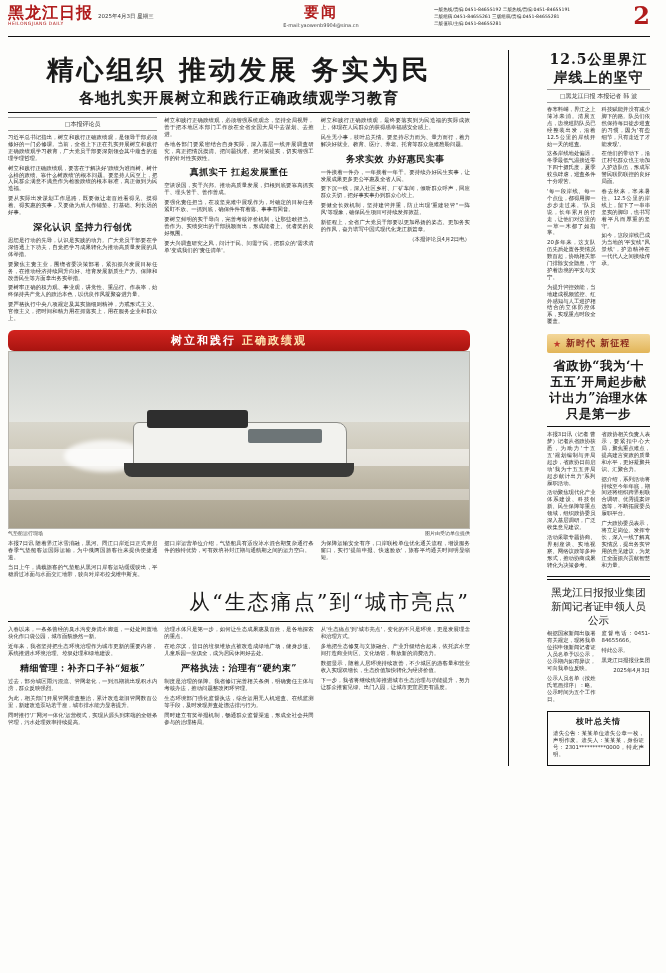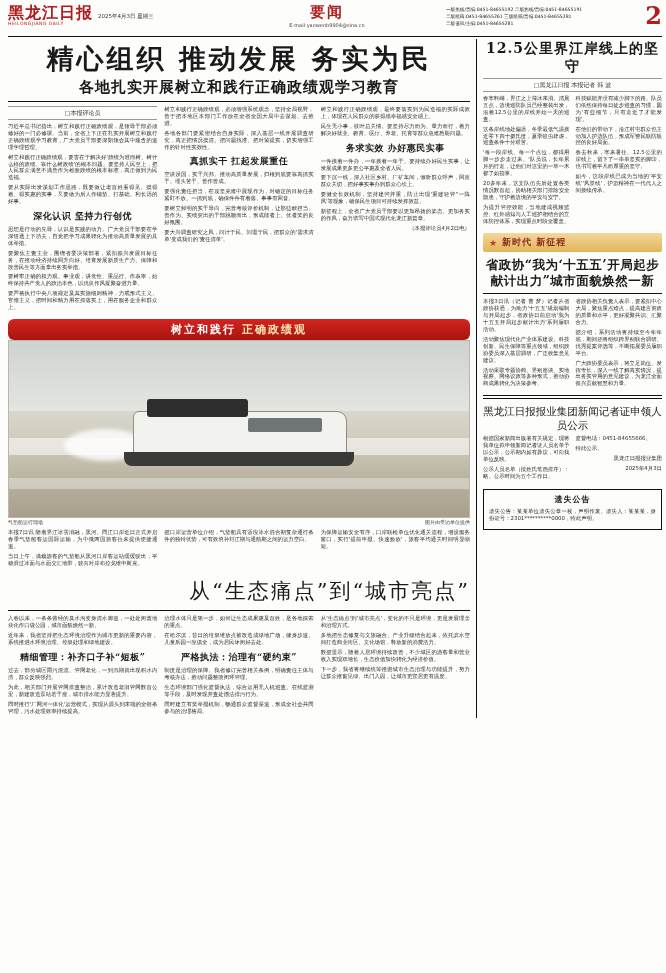--- a/index.html
+++ b/index.html
@@ -4,21 +4,21 @@
 <style>
   html,body{margin:0;padding:0;}
   body{
     width:666px;height:973px;
     background:#fdfdfb;
     font-family:"DejaVu Sans","Liberation Sans",sans-serif;
     color:#1a1a1a;
     position:relative;
     overflow:hidden;
   }
-  .page{width:666px;height:863px;position:relative;box-sizing:border-box;padding:4px 4px 0 8px;}
+  .page{width:666px;height:863px;position:relative;box-sizing:border-box;padding:4px 16px 0 8px;}
 
   
   .masthead{display:flex;align-items:flex-start;height:30px;border-bottom:1px solid #111;padding-bottom:2px;}
   .logo{width:86px;flex:0 0 86px;}
   .logo-text{
     font-family:"DejaVu Serif","Liberation Serif",serif;
     font-weight:bold;font-size:16px;letter-spacing:1px;color:#b01c1c;
     line-height:17px;
   }
   .logo-sub{font-size:4.5px;color:#b01c1c;letter-spacing:.5px;}
@@ -31,21 +31,21 @@
   .mast-center .email{font-size:5px;color:#444;margin-top:2px;}
   .mast-right{flex:0 0 190px;font-size:4.6px;color:#222;line-height:7px;text-align:left;padding-top:2px;}
   .mast-right div{white-space:nowrap;}
   .pagenum{
     flex:0 0 26px;text-align:right;
     font-family:"DejaVu Serif","Liberation Serif",serif;
     font-size:24px;font-weight:bold;color:#b01c1c;line-height:24px;
   }
 
   
-  .body-wrap{display:flex;margin-top:2px;}
+  .body-wrap{display:flex;margin-top:13px;gap:32px;}
   .left-zone{width:462px;flex:0 0 462px;}
   .vert-rule{width:1px;background:#111;margin:0 6px;flex:0 0 1px;}
   .right-zone{flex:1;}
 
   
   .head-main{
     font-family:"DejaVu Serif","Liberation Serif",serif;
     font-weight:bold;font-size:27px;text-align:center;letter-spacing:3px;
     line-height:32px;margin:4px 0 3px 0;
   }
@@ -297,21 +297,21 @@
           <div class="ptext">春去秋来，寒来暑往。12.5公里的岸线上，留下了一串串坚实的脚印，也书写着平凡而厚重的坚守。</div>
           <div class="ptext">如今，这段岸线已成为当地的'平安线''风景线'，护边精神在一代代人之间接续传承。</div>
         </div>
       </div>
 
       <div class="gold-banner">
         <span class="star">★</span>
         <span class="gb-text">新时代 新征程</span>
       </div>
 
-      <div class="r-head2">省政协“我为‘十五五’开局起步献计出力”城市面貌焕然一新</div>
+      <div class="r-head2">省政协“我为‘十五五’开局起步献计出力”治理水体只是第一步</div>
       <div class="rule-thin"></div>
 
       <div class="r-cols">
         <div class="col">
           <div class="ptext">本报3日讯（记者 曹 梦）记者从省政协获悉，为助力'十五五'规划编制与开局起步，省政协日前启动'我为十五五开局起步献计出力'系列履职活动。</div>
           <div class="ptext">活动聚焦现代化产业体系建设、科技创新、民生保障等重点领域，组织政协委员深入基层调研，广泛收集意见建议。</div>
           <div class="ptext">活动采取专题协商、界别座谈、实地视察、网络议政等多种形式，推动协商成果转化为决策参考。</div>
         </div>
         <div class="col">
           <div class="ptext">省政协相关负责人表示，要紧扣中心大局，聚焦重点难点，提高建言资政的质量和水平，更好凝聚共识、汇聚合力。</div>
@@ -331,19 +331,19 @@
         </div>
         <div class="col">
           <div class="ptext">监督电话：0451-84655666。</div>
           <div class="ptext">特此公示。</div>
           <div class="stamp">黑龙江日报报业集团</div>
           <div class="stamp">2025年4月3日</div>
         </div>
       </div>
 
       <div class="notice-box">
-        <div class="notice-title">遗失公告</div>
+        <div class="notice-title">枝叶总关情</div>
         <div class="ptext">遗失公告：某某单位遗失公章一枚，声明作废。遗失人：某某某，身份证号：2301**********0000，特此声明。</div>
       </div>
 
     </div>
   </div>
 </div>
 
 </body></html>

